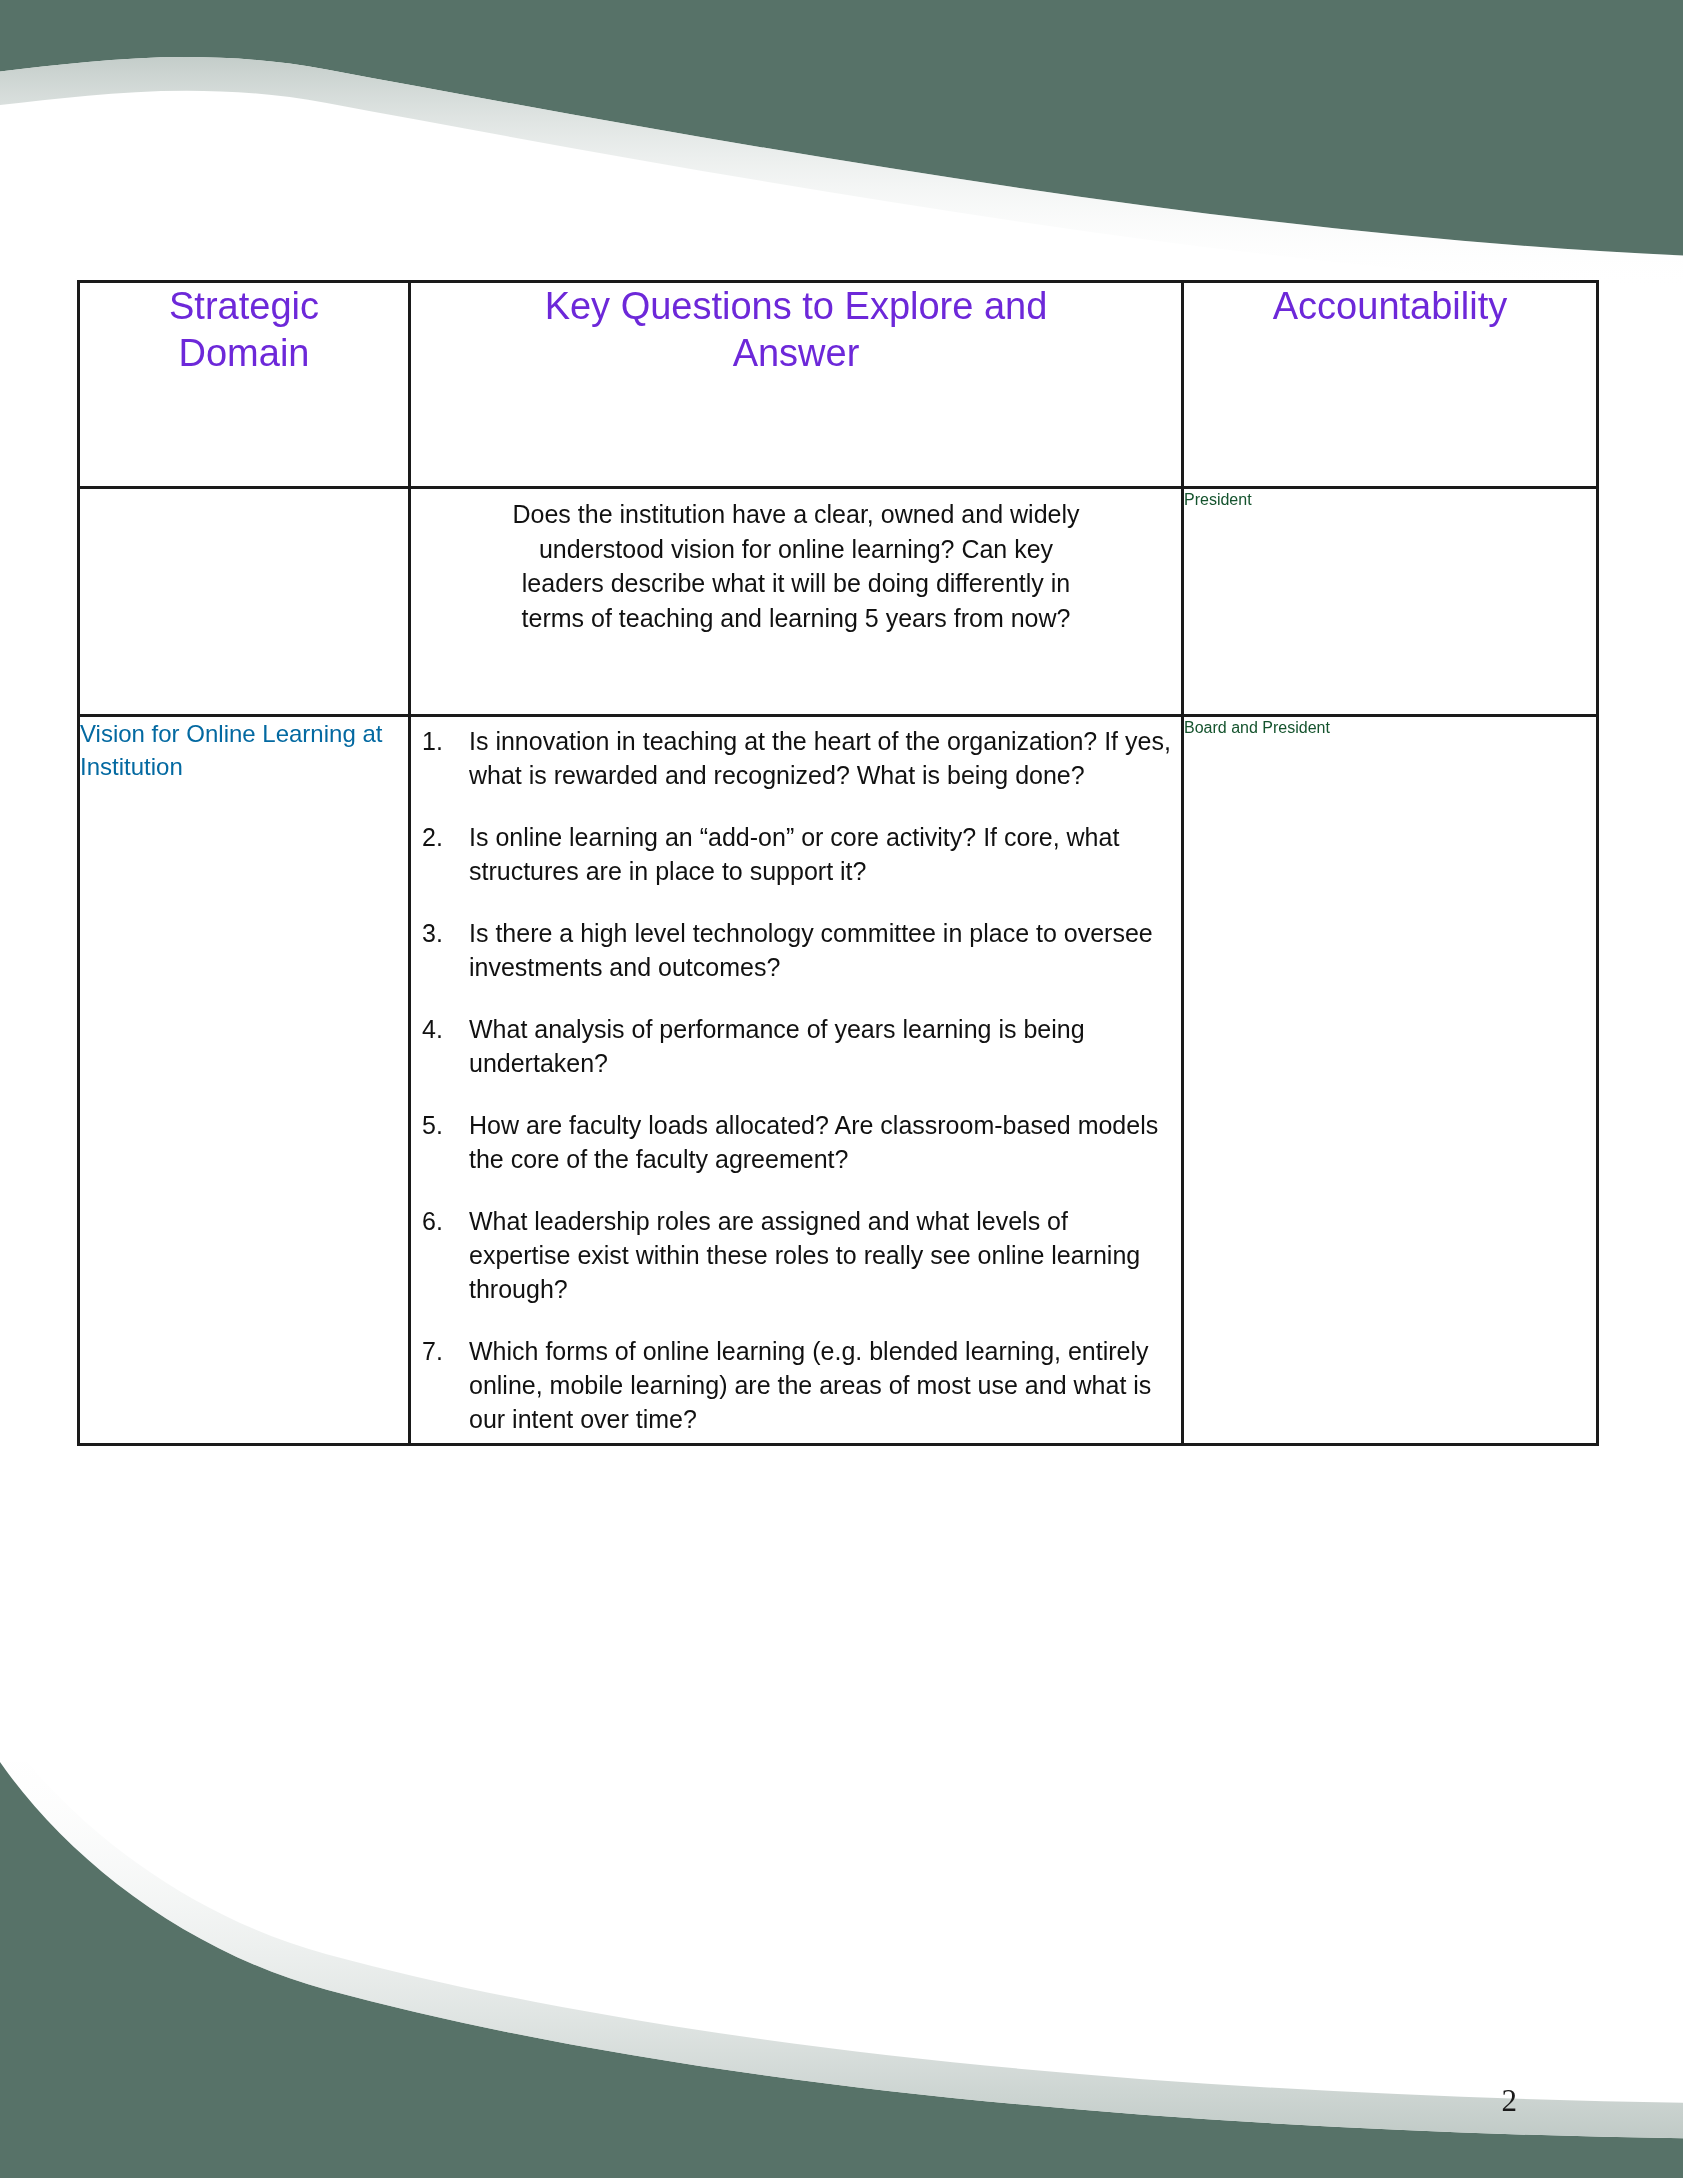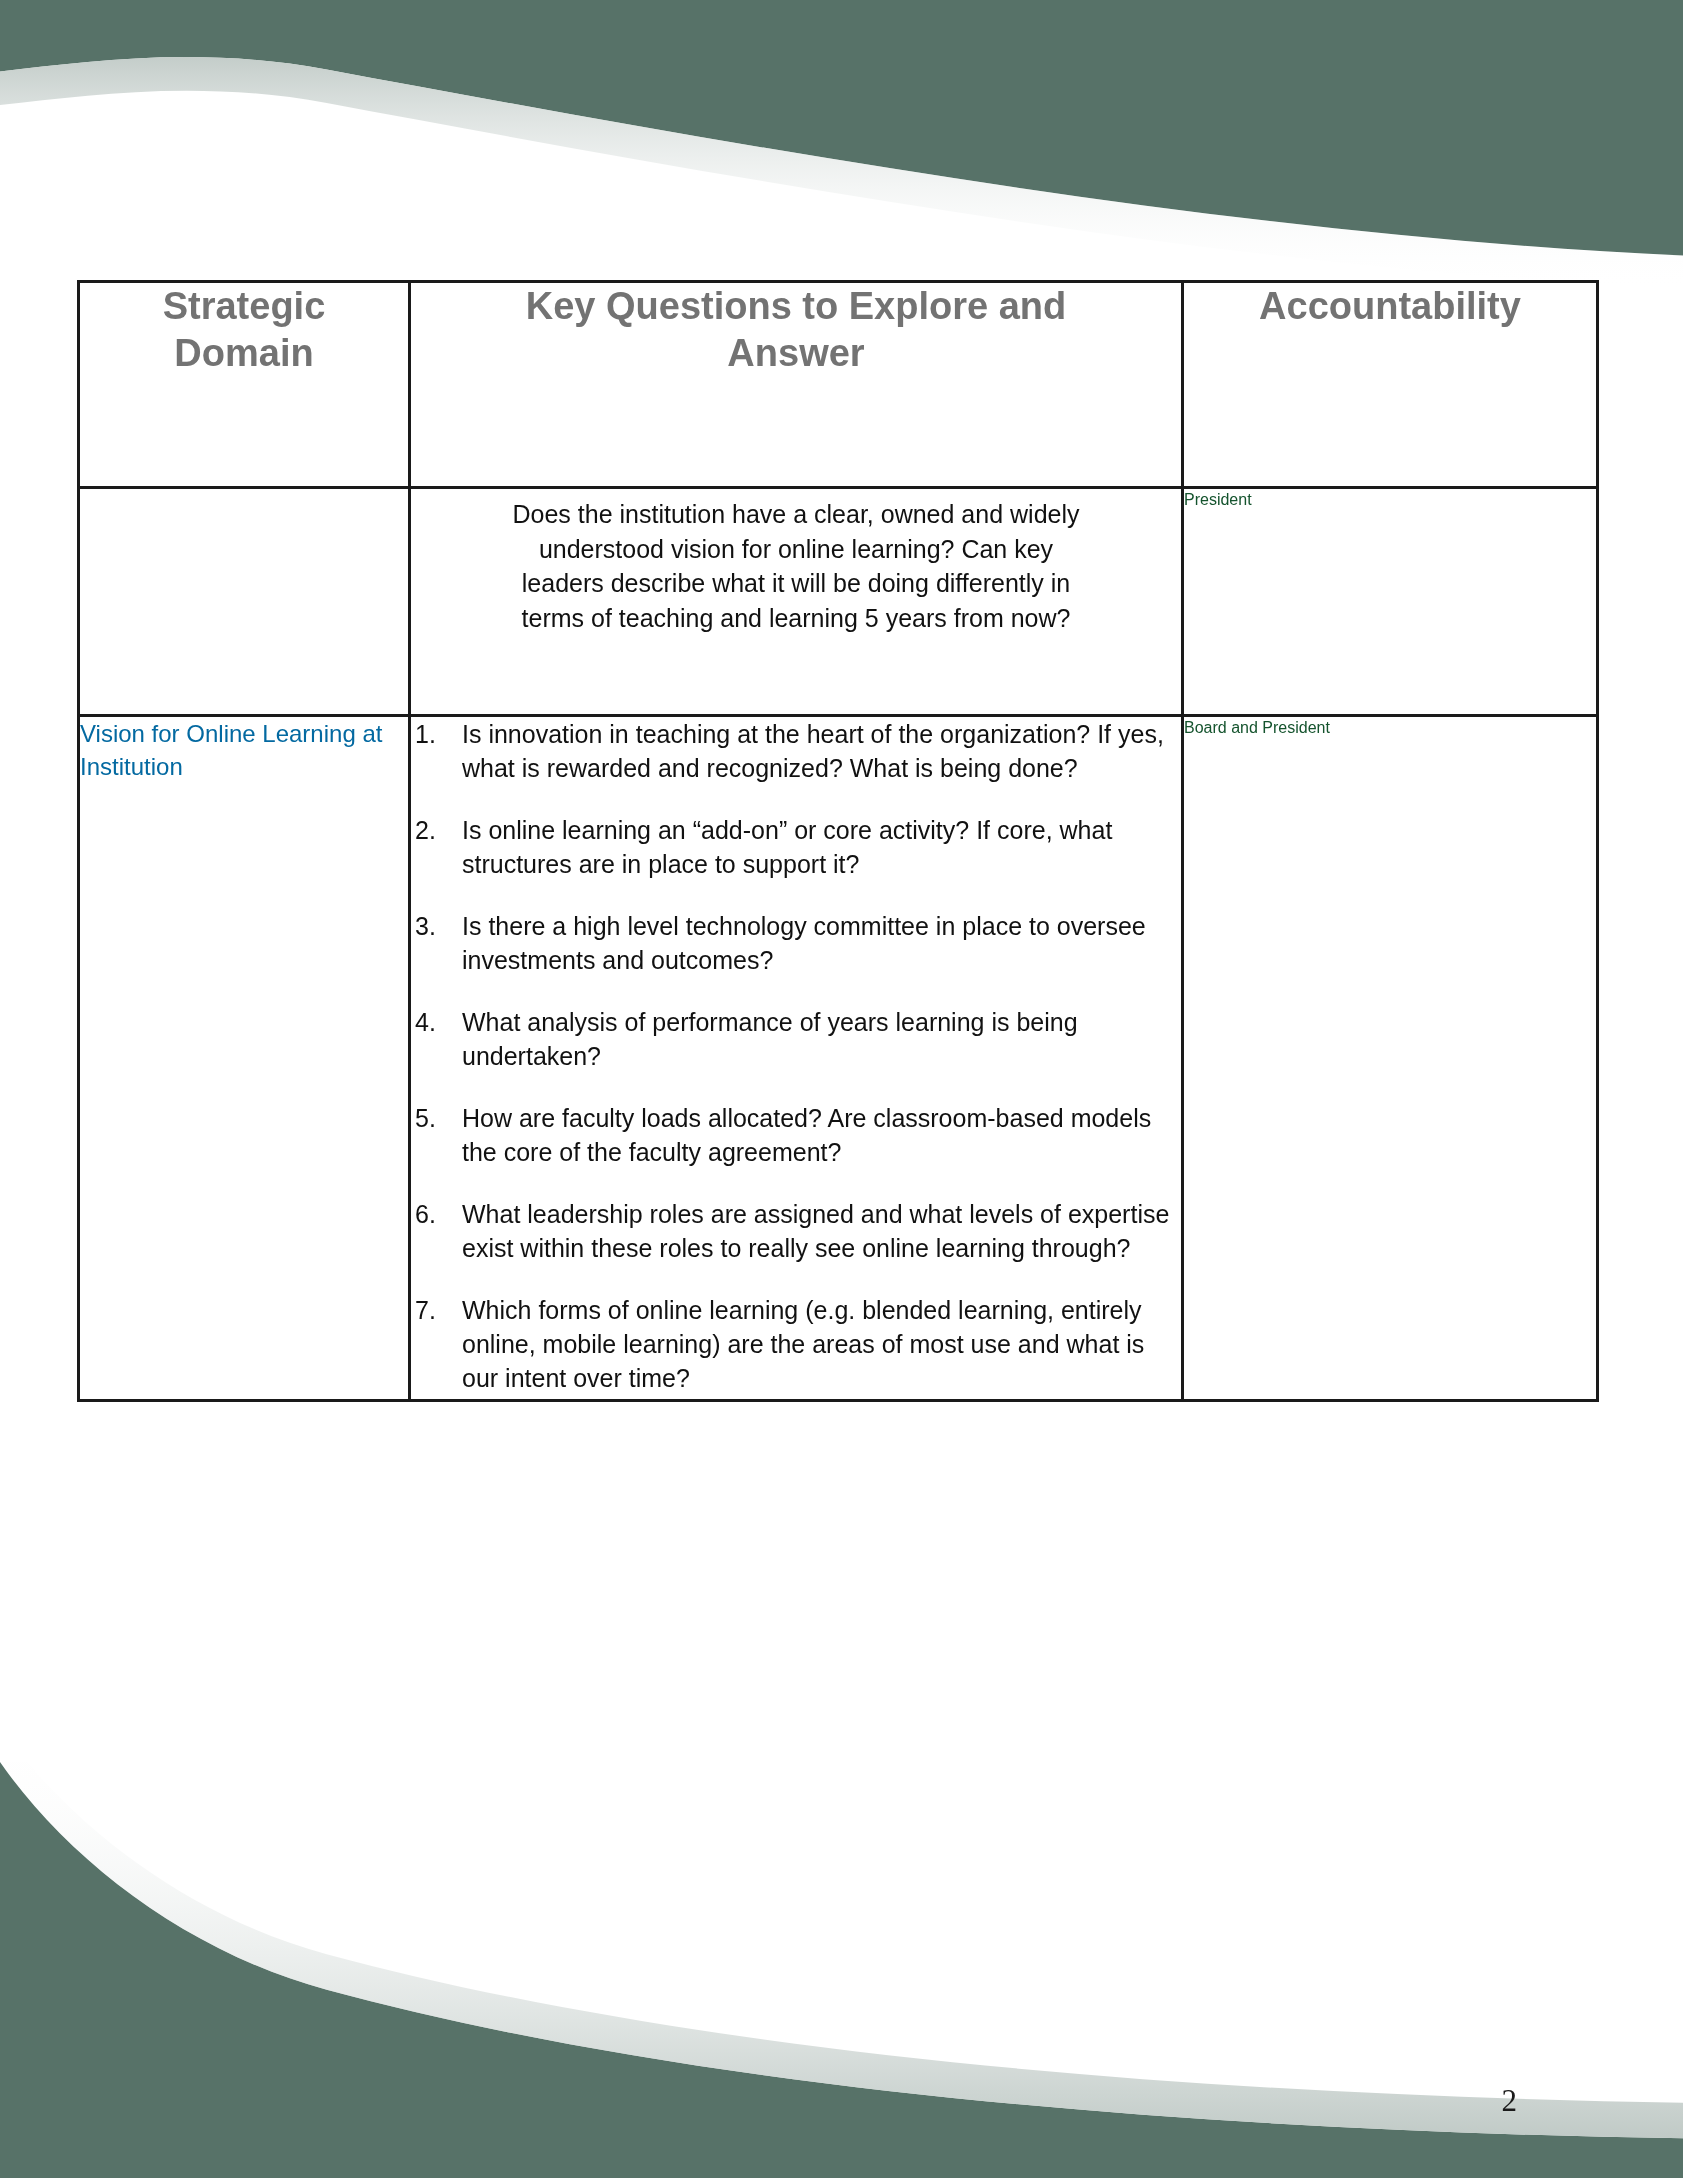--- a/index.html
+++ b/index.html
@@ -93,23 +93,23 @@
   }
   col.c-domain { width: 331px; }
   col.c-questions { width: 773px; }
   col.c-account { width: 415px; }
 
   
   .hdr-cell {
     height: 203px;
     text-align: center;
     vertical-align: middle;
-    color: #737373;
+    color: #6d28d9;
     font-size: 38px;
-    font-weight: bold;
+    font-weight: normal;
     line-height: 1.24;
     padding: 4px 16px;
   }
   .hdr-cell.wide { padding-left: 69px; padding-right: 69px; }
 
   
   .domain-cell {
     padding: 22px 24px 22px 28px;
     font-size: 24px;
     line-height: 1.38;
@@ -133,21 +133,21 @@
     text-align: center;
     font-size: 25px;
     line-height: 1.38;
     color: #111111;
     padding: 8px 18px;
     margin: 0;
   }
   .intro-para .ind { display: block; text-align: center; }
 
   ol.q-list {
-    margin: 0;
+    margin: 7px;
     padding: 0;
     list-style: none;
     counter-reset: qnum;
   }
   ol.q-list > li {
     counter-increment: qnum;
     position: relative;
     padding-left: 51px;
     margin: 0 0 28px 0;
   }

